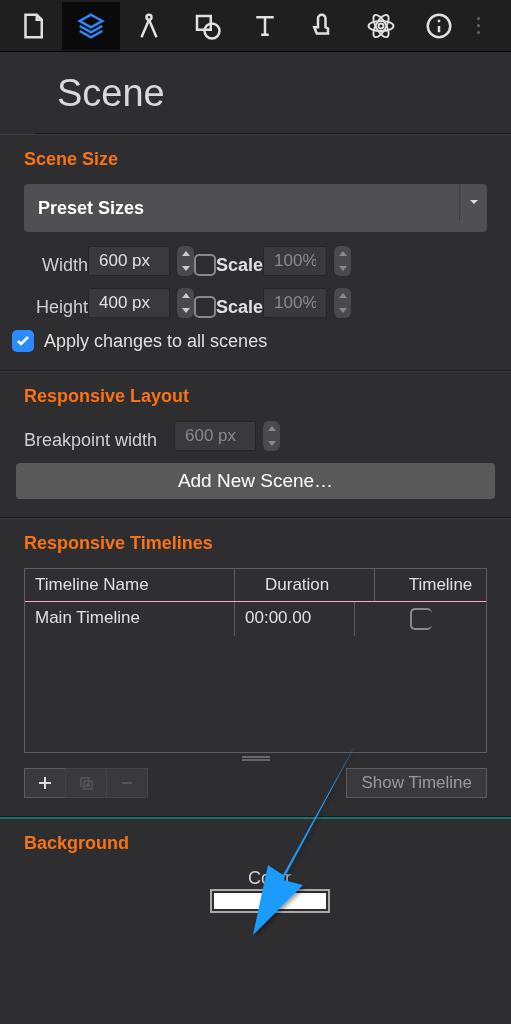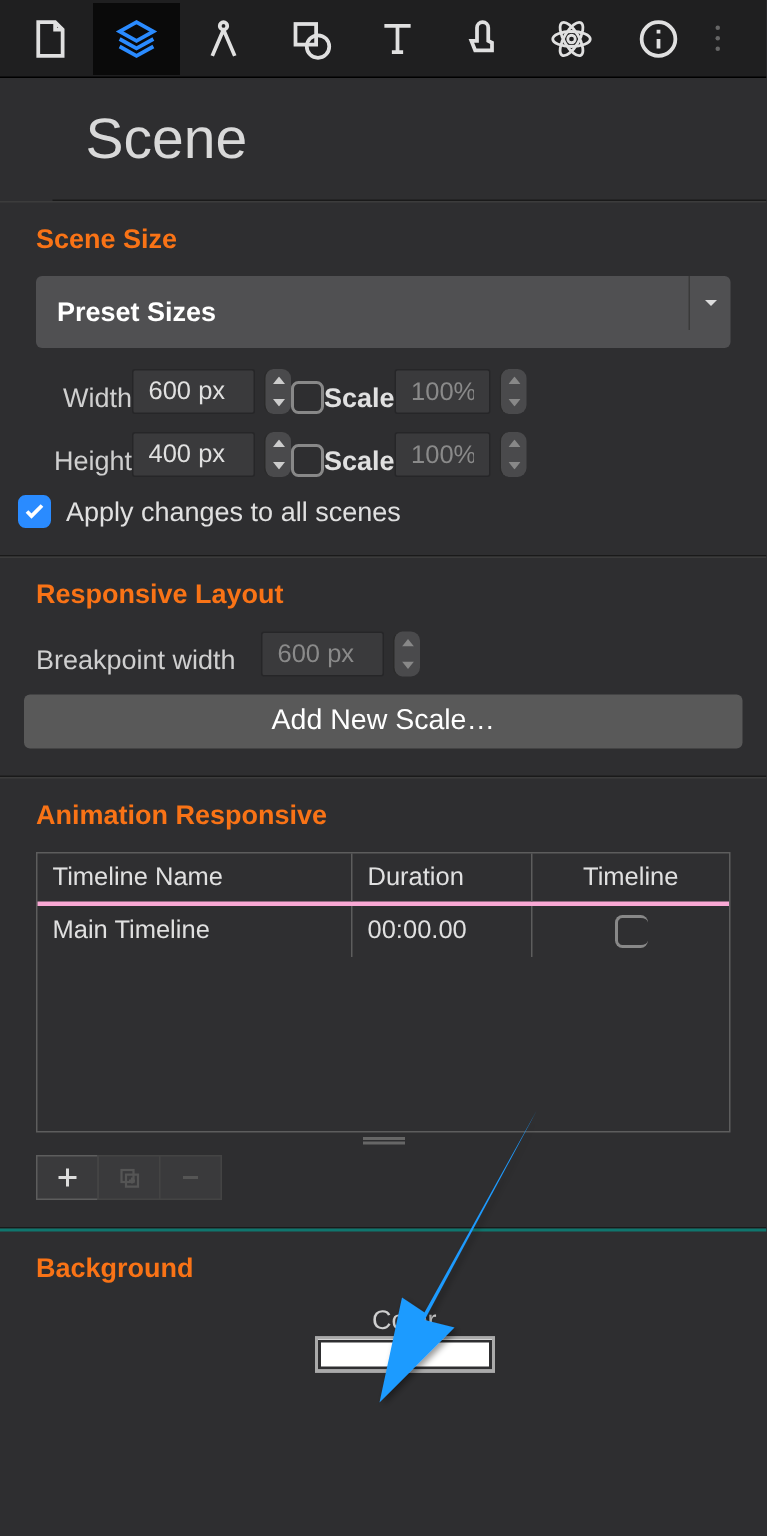--- a/index.html
+++ b/index.html
@@ -156,21 +156,21 @@
   font-size:19px;
   color:#fff;
 }
 
 
 .table-wrap {
   margin: 0 12px;
   border:1px solid #5d5d5d;
   background:#2f2f31;
 }
-.table-header { display:flex; border-bottom:3px solid #f9a8d4; }
+.table-header { display:flex; border-bottom:1px solid #f9a8d4;gap:20px; }
 .table-header div, .table-row div {
   padding:6px 10px; font-size:17px; border-right:1px solid #5d5d5d;
 }
 .table-header div:last-child, .table-row div:last-child { border-right:none; }
 .col-name { flex: 0 0 210px; }
 .col-dur { flex: 0 0 120px; }
 .col-rel { flex:1; display:flex; align-items:center; justify-content:center; }
 .table-body { height: 150px; }
 .table-row { display:flex; }
 .table-row .col-rel { justify-content:center; }
@@ -390,26 +390,26 @@
           </svg>
         </div>
       <div>
           <svg viewBox="0 0 8 5" fill="#888">
             <path d="M0 0l4 5 4-5z"></path>
           </svg>
         </div>
     </div>
   </div>
   <div class="full-button">
-    <span>Add New Scale…</span>
+    <span>Add New Scene…</span>
   </div>
 </div>
 
 <div class="section">
-  <div class="section-header">Animation Responsive</div>
+  <div class="section-header">Responsive Timelines</div>
   <div class="table-wrap">
     <div class="table-header">
       <div class="col-name">Timeline Name</div>
       <div class="col-dur">Duration</div>
       <div class="col-rel">Timeline</div>
     </div>
     <div class="table-body">
       <div class="table-row">
         <div class="col-name">Main Timeline</div>
         <div class="col-dur">00:00.00</div>
@@ -439,20 +439,23 @@
             <path d="M10 8v4M8 10h4"></path>
           </svg>
       </div>
       <div class="ctrl-btn disabled">
         <svg viewBox="0 0 16 16" stroke="#555" stroke-width="2">
             <path d="M3 8h10"></path>
           </svg>
       </div>
     </div>
     <div class="spacer"></div>
+    <div class="show-timeline">
+      <span>Show Timeline</span>
+    </div>
   </div>
 </div>
 
 <div class="bg-section">
   <div class="section-header" style="padding-left:12px">Background</div>
   <div class="color-row">
     <span class="color-label">Color</span>
     <div class="color-swatch"></div>
   </div>
 </div>

